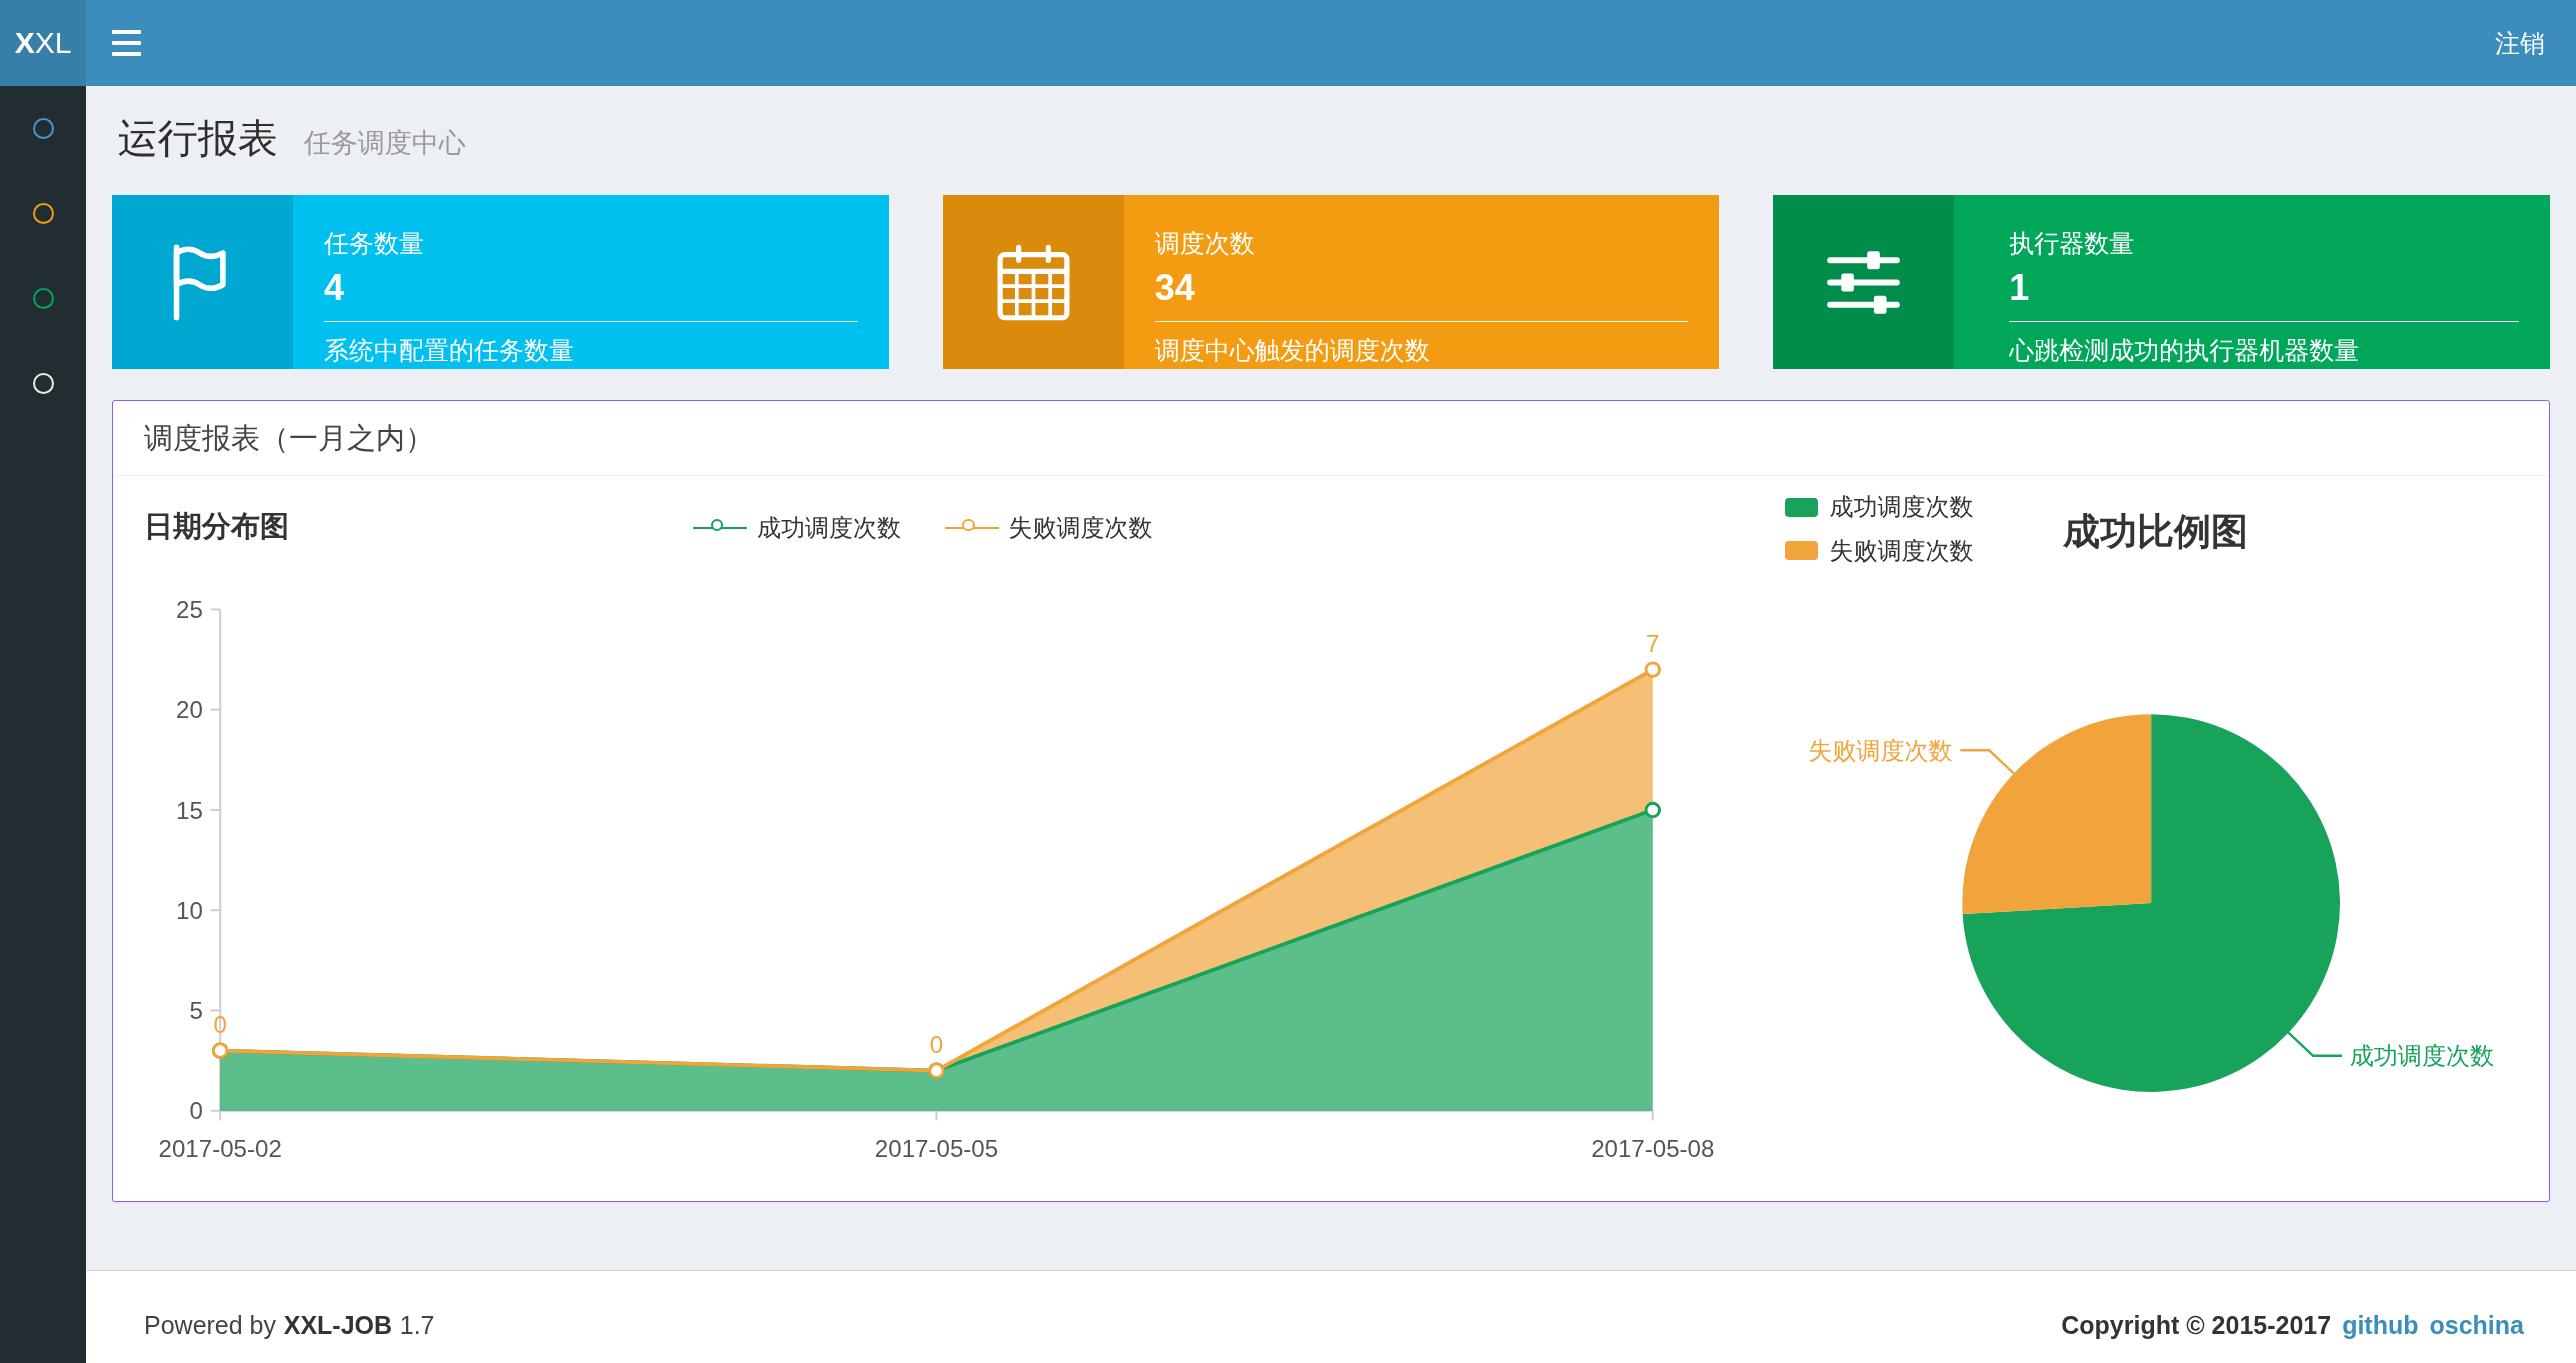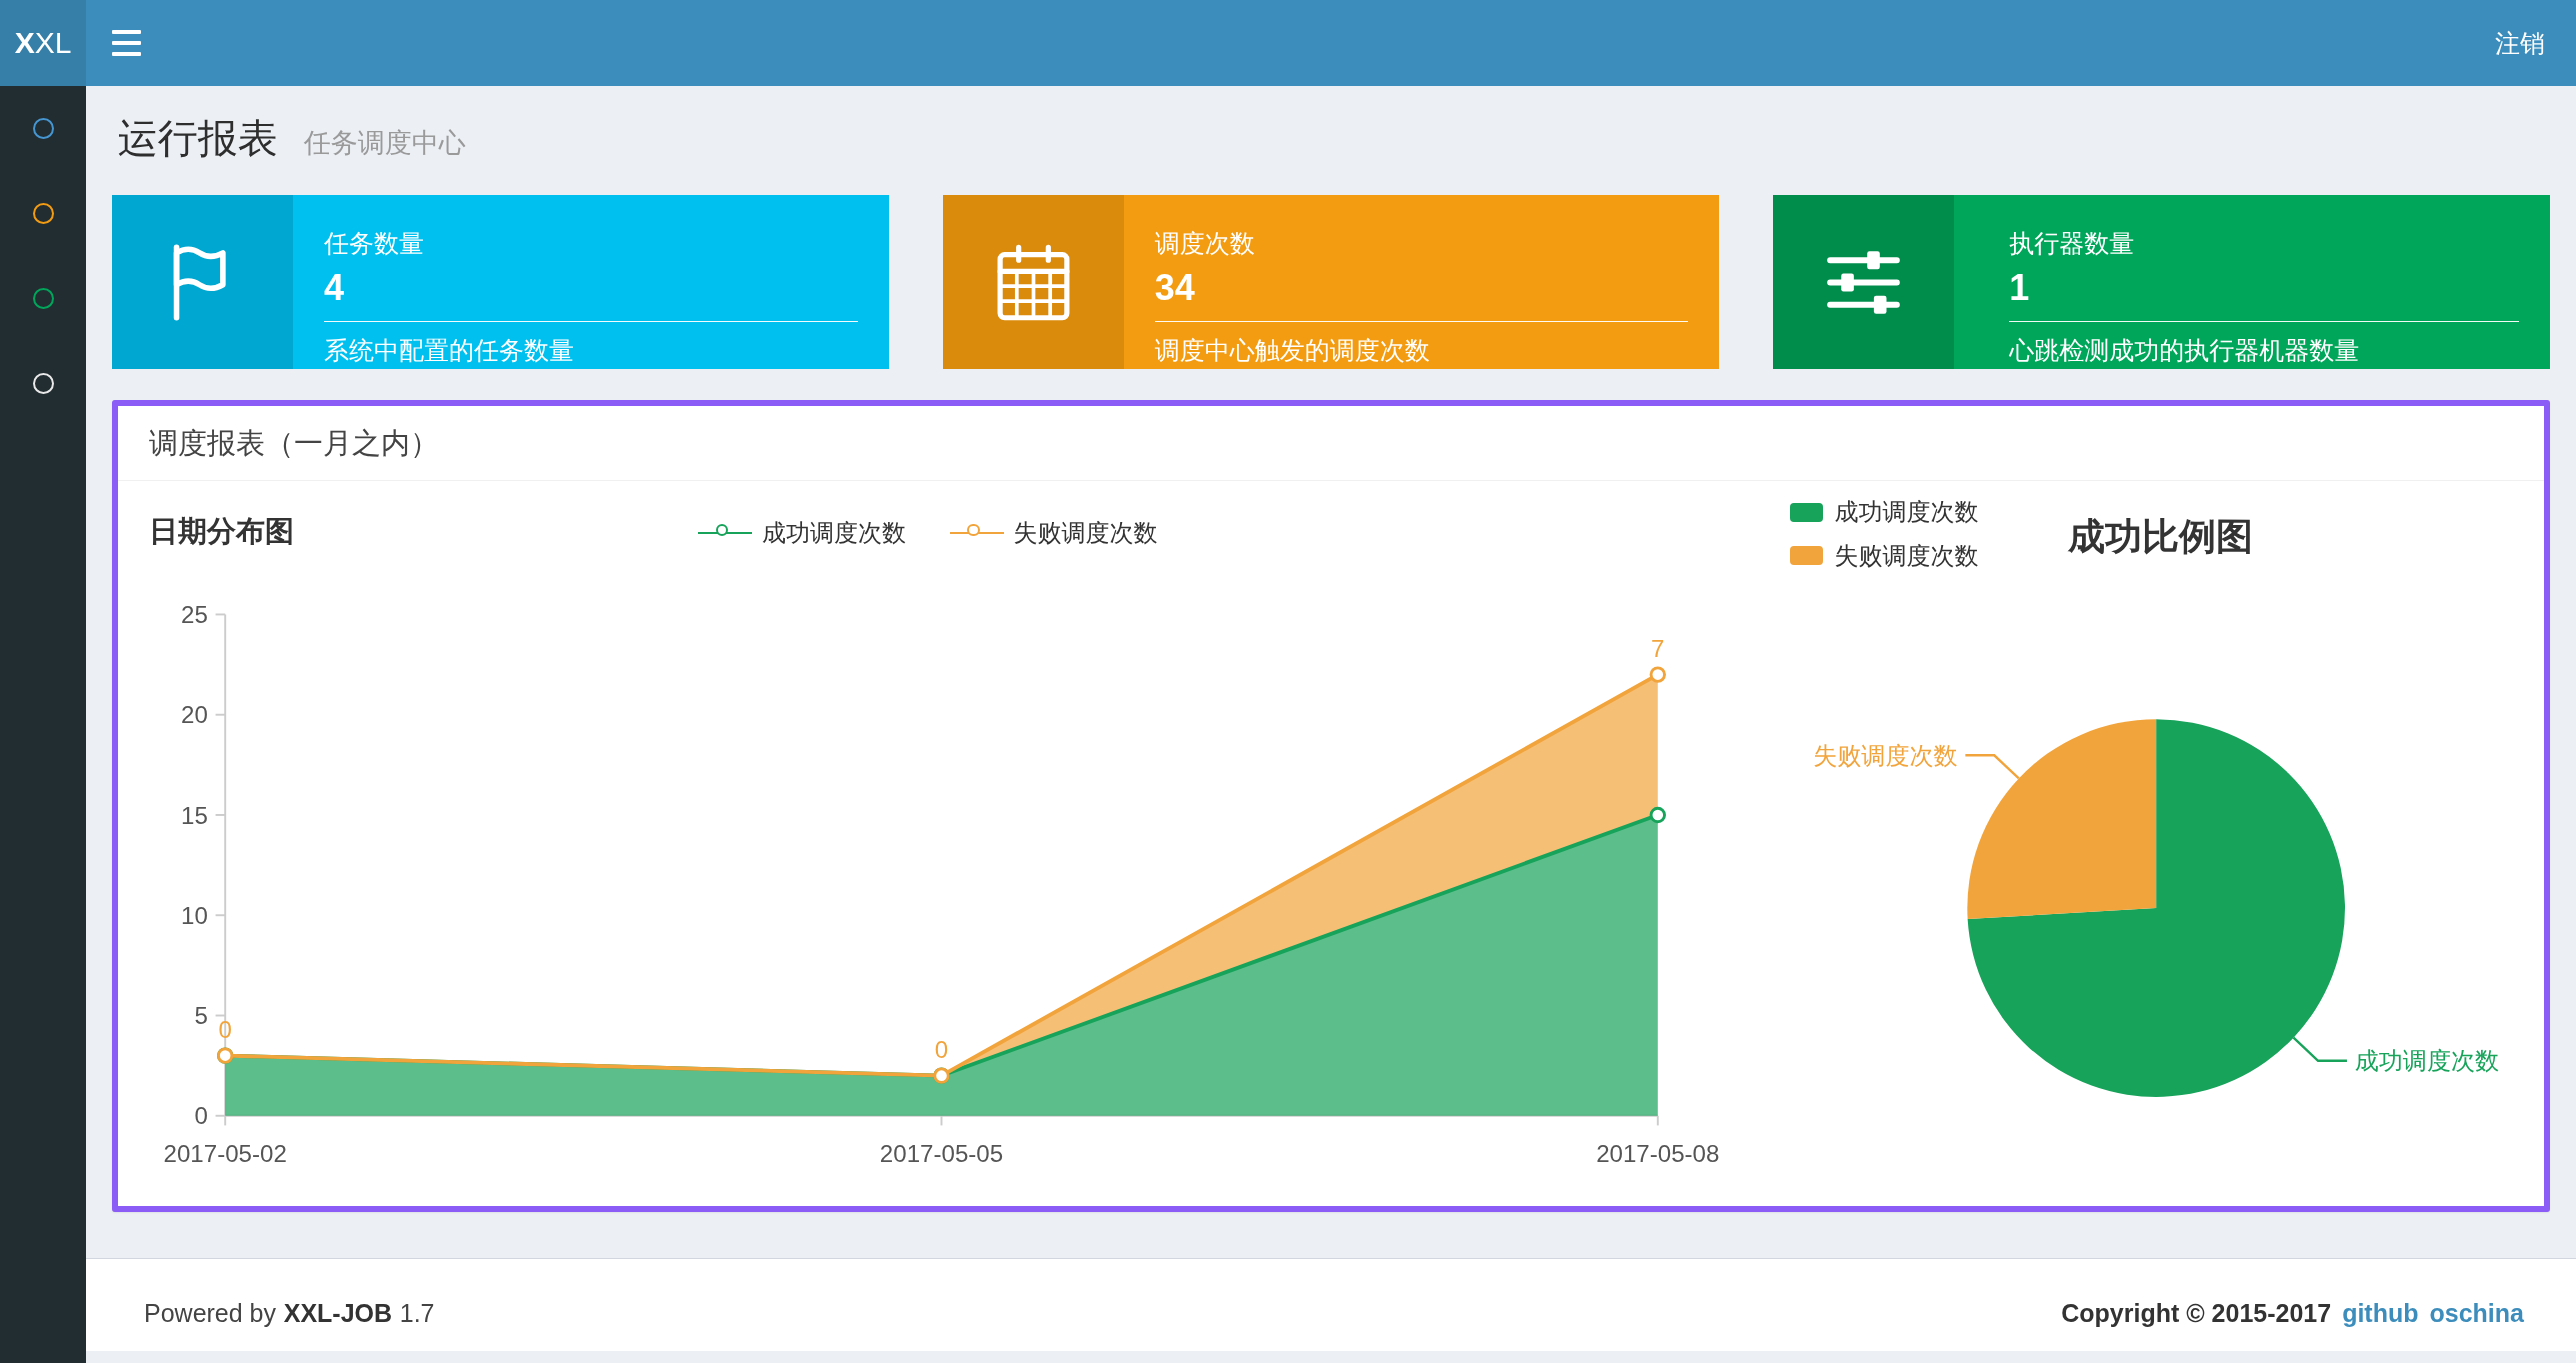--- a/index.html
+++ b/index.html
@@ -29,42 +29,42 @@
   .info-row { display:flex; gap:54px; margin-top:29px; }
   .info-box { flex:1; height:174px; display:flex; color:#fff; }
   .ib-icon { width:181px; display:flex; align-items:center; justify-content:center; flex:0 0 181px; }
   .ib-icon svg { width:89px; height:89px; }
   .ib-body { flex:1; padding:32px 31px 0; min-width:0; }
   .ib-title { font-size:25px; }
   .ib-num { font-size:36px; font-weight:bold; margin-top:6.7px; }
   .ib-hr { border:none; border-top:1.9px solid rgba(255,255,255,0.95); margin:12.5px 0 11.6px; }
   .ib-desc { font-size:25px; white-space:nowrap; }
   
-  .panel { background:#fff; margin-top:31px; border:6px solid #8b5cf6; border-radius:2.9px; box-shadow:0 1px 1.9px rgba(0,0,0,0.06); }
+  .panel { background:#fff; margin-top:31px; border:1px solid #8b5cf6; border-radius:2.9px; box-shadow:0 1px 1.9px rgba(0,0,0,0.06); }
   .panel-header { height:75px; line-height:75px; padding:0 31px; font-size:29px; color:#444; border-bottom:1px solid #f0f0f0; }
   .panel-body { display:flex; height:725px; }
   
   .lc-block { width:1620px; flex:0 0 1620px; position:relative; padding-top:21px; }
   .lc-titlerow { position:relative; height:71px; }
   .lc-title { position:absolute; left:31px; top:9.6px; font-size:29px; font-weight:bold; color:#333; }
   .lc-legend { display:flex; justify-content:center; gap:44px; padding-top:15.4px; }
   .lc-legend-item { display:flex; align-items:center; gap:9.6px; font-size:24px; color:#333; cursor:pointer; }
   .lc-marker { position:relative; width:54px; height:21px; flex:0 0 54px; }
   .lc-marker .line { position:absolute; left:0; right:0; top:8.7px; height:2.9px; background:#999; }
   .lc-marker .ring2 { position:absolute; left:17.4px; top:1px; width:12.5px; height:12.5px; border-radius:50%; border:2.9px solid #999; background:#fff; }
   .lc-block svg { display:block; overflow:visible; }
   
   .pie-block { flex:1; position:relative; overflow:visible; }
   .pie-legend { position:absolute; left:52px; top:15.4px; display:flex; flex-direction:column; gap:11.6px; z-index:2; }
   .pie-legend-item { display:flex; align-items:center; gap:11.6px; font-size:24px; color:#333; cursor:pointer; }
   .pie-sq { width:33px; height:19px; border-radius:3.9px; background:#999; }
   .pie-title { position:absolute; left:330px; top:31px; font-size:37px; font-weight:bold; color:#333; z-index:2; }
   .pie-block svg { position:absolute; left:0; top:0; overflow:visible; }
   
-  .footer { position:absolute; left:86px; right:0; bottom:12px; height:93px; background:#fff; border-top:1px solid #d2d6de; display:flex; align-items:center; padding:16px 52px 0 58px; font-size:25px; color:#444; z-index:10; }
+  .footer { position:absolute; left:86px; right:0; bottom:0; height:93px; background:#fff; border-top:1px solid #d2d6de; display:flex; align-items:center; padding:16px 52px 0 58px; font-size:25px; color:#444; z-index:10; }
   .footer b { color:#333; }
   .foot-left span, .foot-left b { margin-right:7.7px; }
   .foot-right { margin-left:auto; display:flex; align-items:center; gap:11px; }
   .flink { color:#3c8dbc; font-weight:bold; text-decoration:none; cursor:pointer; }
 </style>
 </head>
 <body>
 
 <div class="navbar">
   <div class="logo">

